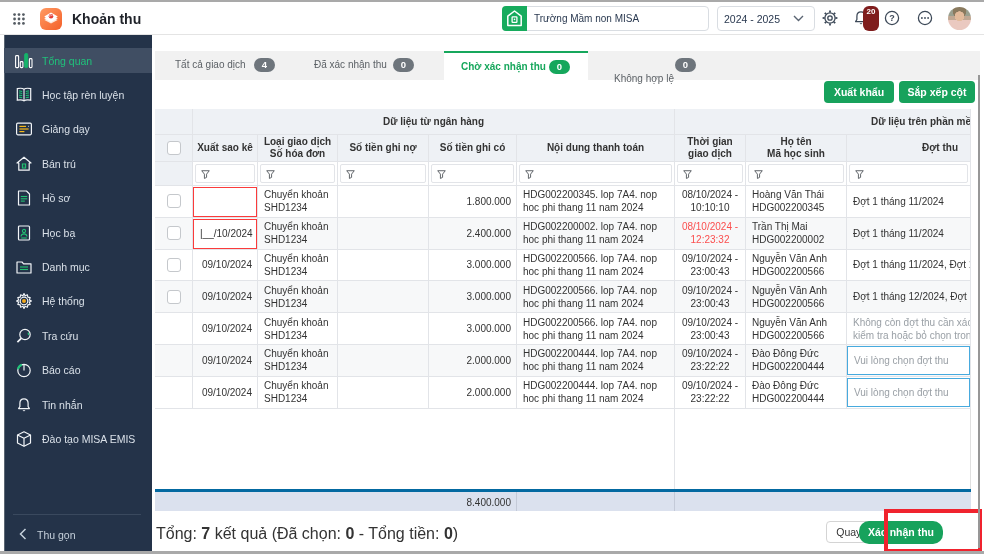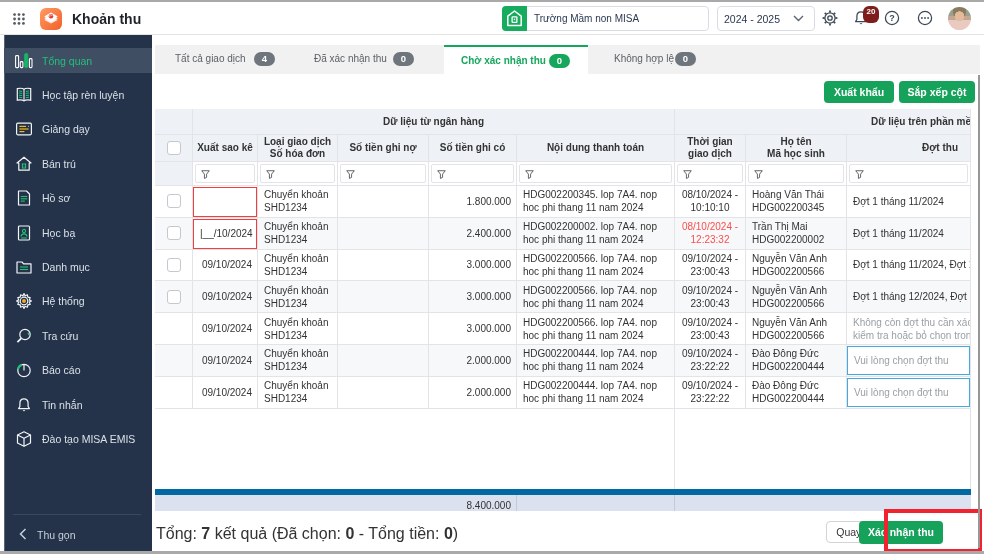--- a/index.html
+++ b/index.html
@@ -10,34 +10,34 @@
 #header { left:0; top:2px; width:984px; height:33px; background:#fff; border-bottom:1px solid #e4e4e4; }
 #grid9 { left:13px; top:13px; width:12px; height:12px; }
 #appicon { left:40px; top:8px; width:22px; height:22px; border-radius:6px; background:linear-gradient(135deg,#ff9a62,#f4602a); }
 #apptitle { left:72px; top:11px; font-size:14px; font-weight:bold; color:#1f2229; }
 #school { left:502px; top:6px; width:207px; height:25px; border:1px solid #d9dde2; border-radius:4px; background:#fff; }
 #schoolicon { left:502px; top:6px; width:25px; height:25px; border-radius:4px 0 0 4px; background:#17ab5d; }
 #schooltxt { left:534px; top:13px; font-size:10px; color:#2a3950; }
 #year { left:717px; top:6px; width:98px; height:25px; border:1px solid #d9dde2; border-radius:4px; background:#fff; }
 #yeartxt { left:724px; top:13px; font-size:10.5px; color:#2a3950; }
 .hicon { top:10px; width:16px; height:16px; color:#3c4857; }
-#badge20 { left:863px; top:6px; min-width:16px; height:17px; background:#7f1d1d; border-radius:6px; color:#fff; font-size:8px; font-weight:bold; text-align:center; line-height:11px; padding:0 2px; }
+#badge20 { left:863px; top:6px; min-width:16px; height:25px; background:#7f1d1d; border-radius:6px; color:#fff; font-size:8px; font-weight:bold; text-align:center; line-height:11px; padding:0 2px; }
 #avatar { left:948px; top:7px; width:23px; height:23px; border-radius:50%; background:radial-gradient(circle at 50% 40%,#e3bb9b 0 26%,rgba(0,0,0,0) 28%),radial-gradient(circle at 50% 18%,#8a7a5e 0 30%,rgba(0,0,0,0) 32%),linear-gradient(180deg,#9aa08f 0 38%,#c0a893 38% 58%,#eac9c0 58% 100%); overflow:hidden; }
 
 #sidebar { left:4px; top:35px; width:148px; height:516px; background:#243349; }
 .sitem { position:absolute; left:0; width:148px; height:34px; }
 #activebg { left:0; top:13px; width:148px; height:25px; background:#404e63; }
 .sitem .ico { position:absolute; left:11px; top:8px; width:18px; height:18px; }
 .sitem .txt { position:absolute; left:38px; top:11px; font-size:10.5px; color:#d9e0e8; white-space:nowrap; }
 .sitem.active { background:transparent; }
 .sitem.active .txt { color:#20c17b; }
 #collapse-sep { left:9px; top:479px; width:128px; height:1px; background:#3a495e; }
 #collapse { left:0px; top:488px; width:160px; height:24px; color:#c6d1dc; }
 
-#tabbar { left:155px; top:45px; width:825px; height:29px; background:#f1f1f1; }
+#tabbar { left:155px; top:51px; width:825px; height:29px; background:#f1f1f1; }
 .tab { position:absolute; left:0; top:0; height:29px; font-size:10px; color:#5c6166; }
 .tablabel { position:absolute; top:8px; white-space:nowrap; }
 .tbadge { position:absolute; top:7px; min-width:21px; height:14px; border-radius:7px; background:#6e757c; color:#fff; font-size:9.5px; font-weight:bold; text-align:center; line-height:14px; }
 #activetab { position:absolute; left:289px; top:0; width:144px; height:29px; background:#fff; border-top:2.5px solid #16a75c; }
 #activetab .tablabel { color:#16a75c; font-weight:bold; }
 #activetab .tbadge { background:#16a75c; }
 .gbtn { position:absolute; height:22px; background:#17a25c; border-radius:4px; color:#fff; font-size:10.5px; font-weight:bold; text-align:center; line-height:22px; }
 
 #tbl { left:155px; top:109px; width:816px; height:402px; overflow:hidden; font-size:10px; color:#333;}
 .trow { position:relative; display:flex; width:815px; }
@@ -49,26 +49,26 @@
 .funnel { position:absolute; left:5px; top:5px; width:9px; height:9px; }
 .drow .c { display:flex; align-items:center; }
 .num { justify-content:flex-end; padding-right:5px;text-align:right; }
 .ctr { justify-content:center; text-align:center; line-height:13px; }
 .lft { padding-left:6px; line-height:13px; }
 .red { color:#fb4e4e; }
 .gray { color:#9aa0a6; }
 .chk { width:14px; height:14px; border:1px solid #c5c8cc; border-radius:3px; background:#fff; margin:auto; }
 .redbox { position:absolute; inset:1px 0px 0px 0px; border:1px solid #fb3b3b; background:#fff; }
 .selinput { position:absolute; inset:1px 0px 1px 0px; border:1px solid #47aade; background:#fff; display:flex; align-items:center; padding-left:6px; color:#9aa0a6; }
-#sumrow { position:absolute; left:155px; top:488.5px; width:816px; height:23px; background:#dbe1ee; border-top:6px solid #0369a1; }
+#sumrow { position:absolute; left:155px; top:488.5px; width:816px; height:23px; background:#dbe1ee; border-top:3px solid #0369a1; }
 
 #foot { left:155px; top:511px; width:829px; height:40px; background:#fff; }
 #foottxt { left:156px; top:525px; font-size:16px; color:#333; }
 #btn-quay { left:826px; top:521px; width:59px; height:22px; background:#fff; border:1px solid #d4d4d4; border-radius:4px; font-size:10.5px; color:#333; text-align:center; line-height:20px; }
-#btn-xacnhan { left:859px; top:521px; width:84px; height:23px; background:#17a25c; border-radius:4px; color:#fff; font-size:10.5px; font-weight:bold; text-align:center; line-height:23px; }
+#btn-xacnhan { left:859px; top:521px; width:84px; height:23px; background:#17a25c; border-radius:10px; color:#fff; font-size:10.5px; font-weight:bold; text-align:center; line-height:23px; }
 #redrect { left:884px; top:509px; width:98px; height:44px; border:4px solid #f0232e; }
 #scrollbar { left:978px; top:75px; width:2px; height:473px; background:#979797; }
 #botbar { left:0; top:551px; width:984px; height:2.5px; background:#a9a9a9; }
 svg { display:block; }
 </style>
 </head>
 <body>
 <div class="abs" id="topline"></div>
 <div class="abs" id="header"></div>
 <svg class="abs" id="grid9" viewBox="0 0 13 13">
@@ -269,21 +269,21 @@
     </div>
 <div class="tab">
       <span class="tablabel" style="left:159px;">Đã xác nhận thu</span>
       <span class="tbadge" style="left:238px;">0</span>
     </div>
 <div class="tab" id="activetab">
       <span class="tablabel" style="left:17px;">Chờ xác nhận thu</span>
       <span class="tbadge" style="left:105px;">0</span>
     </div>
 <div class="tab">
-      <span class="tablabel" style="left:459px;">Không hợp lệ</span>
+      <span class="tablabel" style="left:459px;margin-top:14px;">Không hợp lệ</span>
       <span class="tbadge" style="left:520px;">0</span>
     </div>
 </div>
 <div class="abs gbtn" style="left:824px; top:81px; width:70px;">Xuất khẩu</div>
 <div class="abs gbtn" style="left:899px; top:81px; width:76px;">Sắp xếp cột</div>
 <div class="abs" id="tbl">
 <div class="trow hrow" style="height:26px;">
 <div class="c c0"></div>
 <div class="c" style="width:482px;">Dữ liệu từ ngân hàng</div>
 <div class="c" style="width:296px;">

